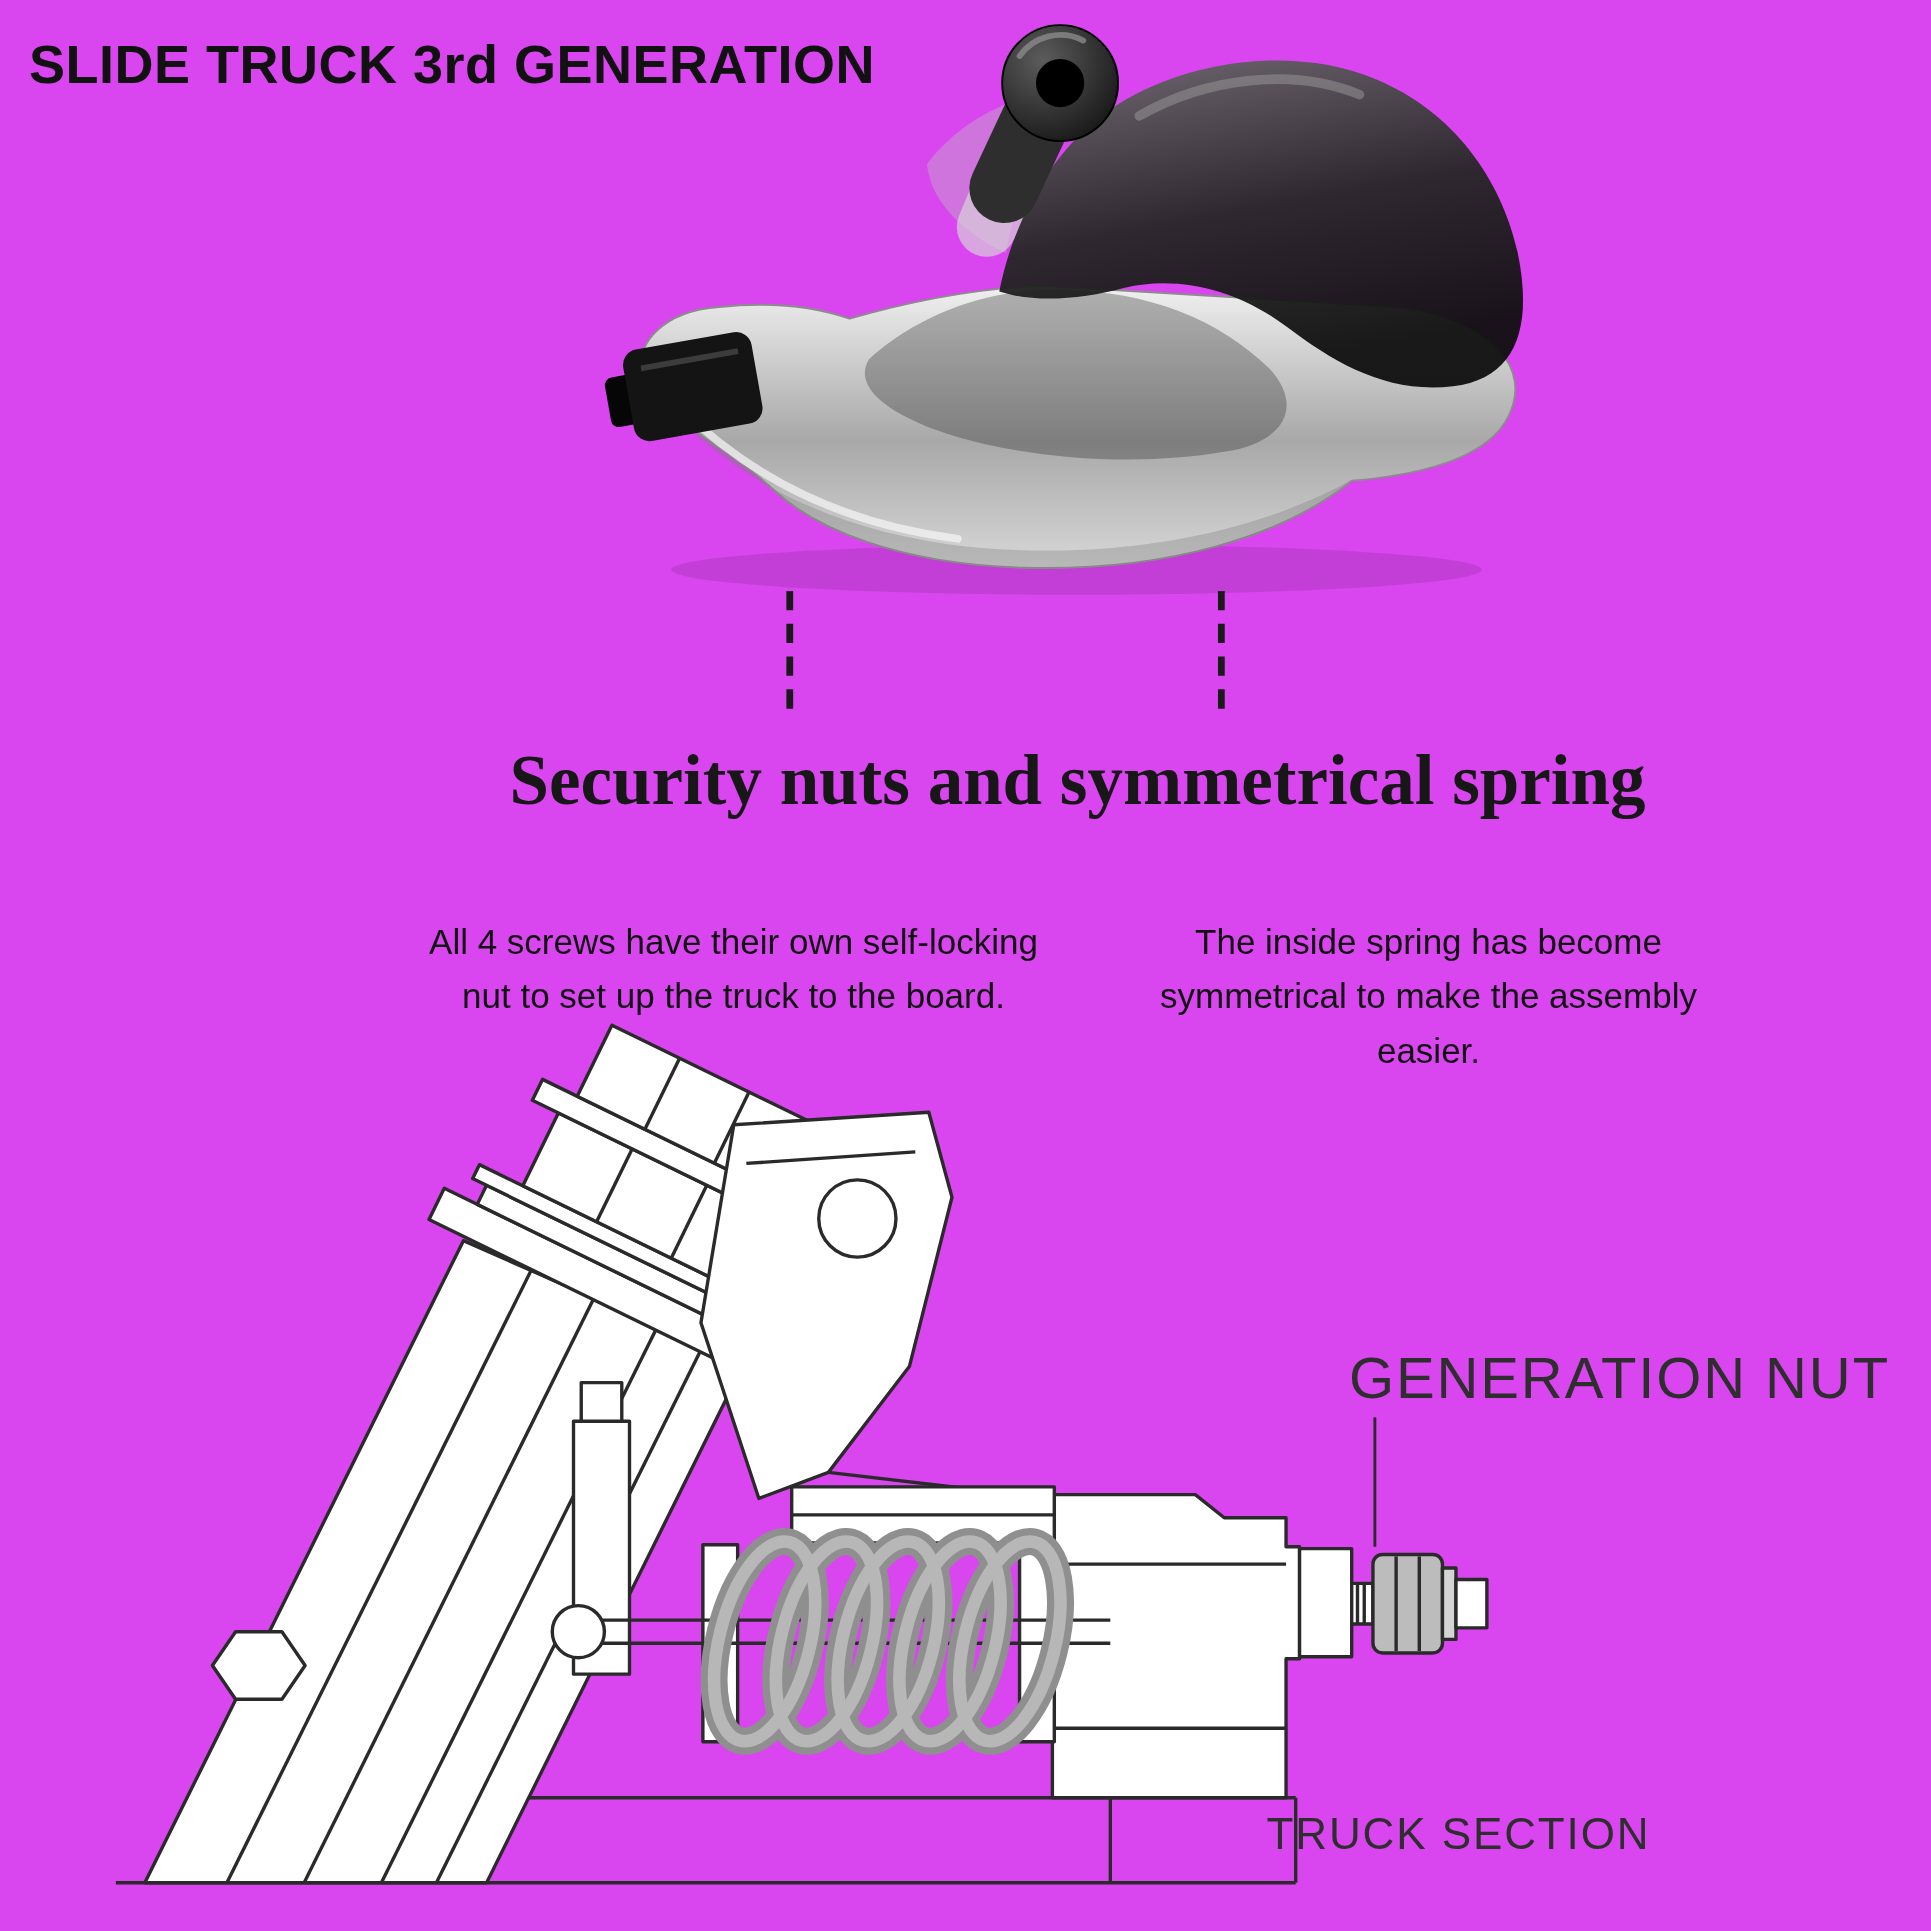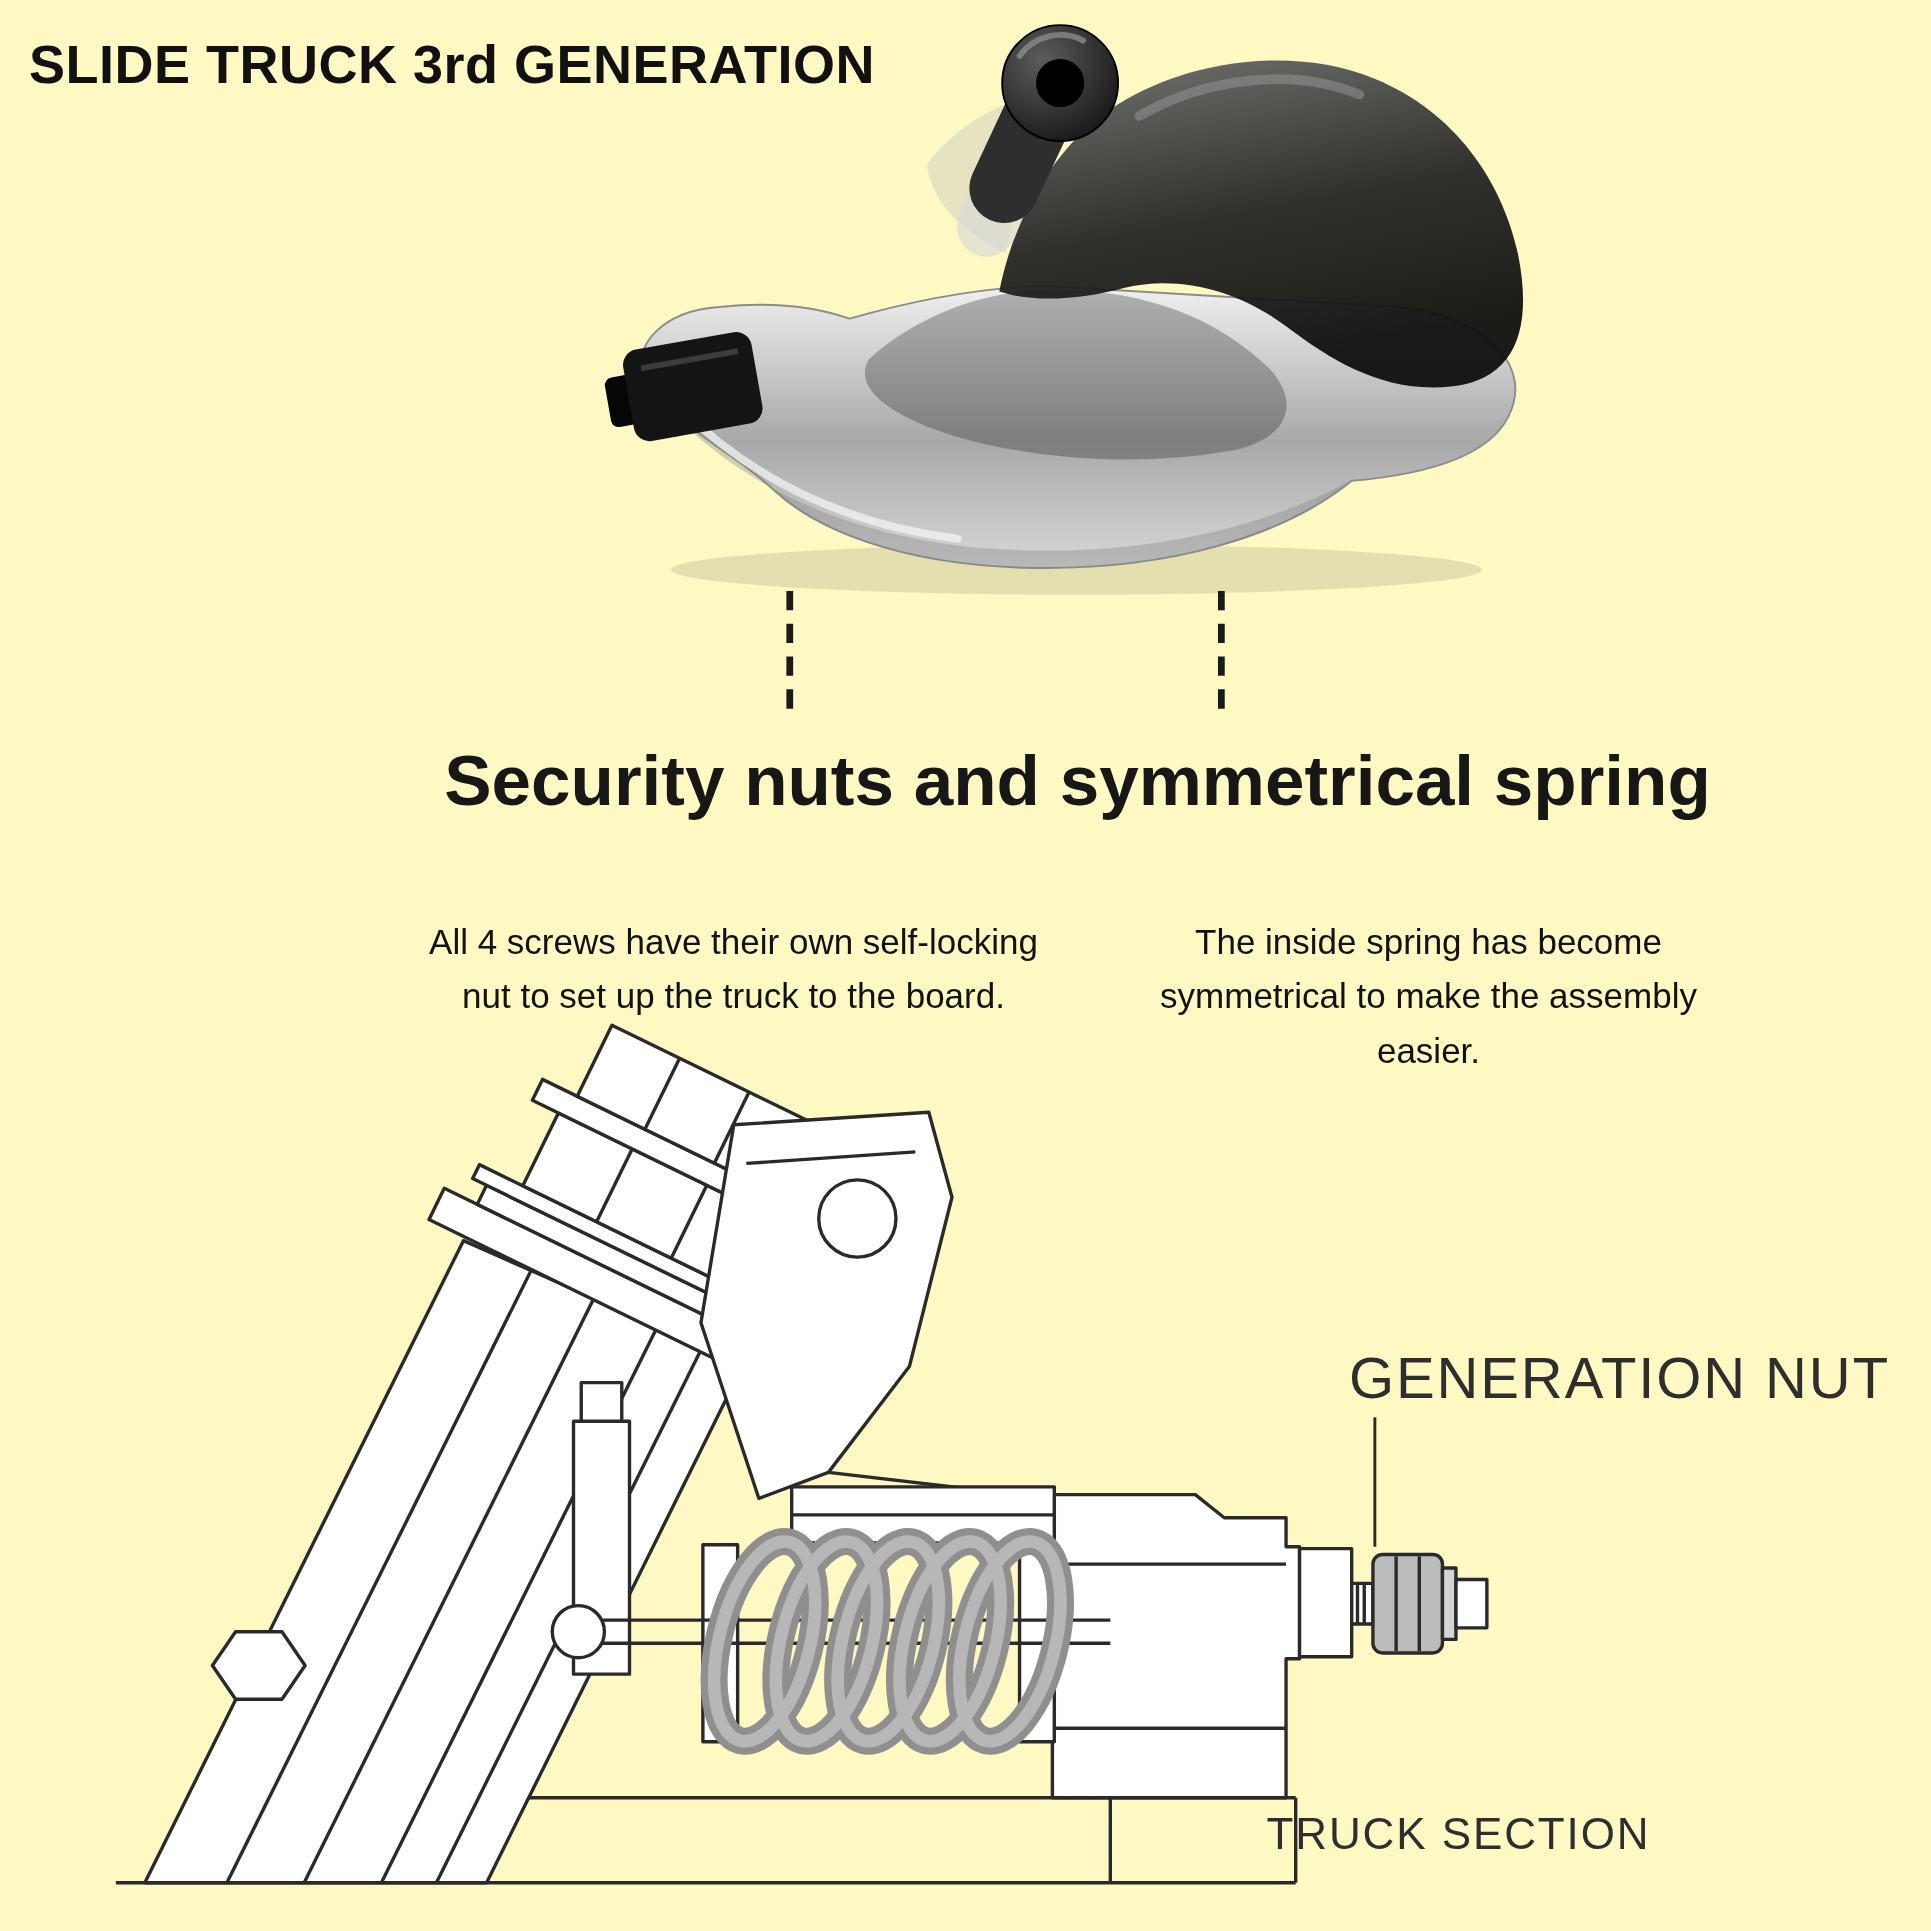--- a/index.html
+++ b/index.html
@@ -1,21 +1,21 @@
 <!DOCTYPE html>
 <html><head>
 <meta charset="utf-8">
 <style>
   *{margin:0;padding:0;box-sizing:border-box}
   html,body{width:1931px;height:1931px;background:#ffffff;font-family:"Liberation Sans",sans-serif}
-  .page{position:relative;width:1931px;height:1931px;overflow:hidden;background:#fef9c3}
+  .page{position:relative;width:1931px;height:1931px;overflow:hidden;background:#d946ef}
   .artwork{position:absolute;left:0;top:0;width:1931px;height:1931px}
   .title{position:absolute;left:29px;top:33px;font-size:54px;font-weight:700;color:#111;letter-spacing:0.5px;white-space:nowrap}
   .caption{position:absolute;left:224px;right:0;top:740px;text-align:center;
-           font-family:Liberation Sans, sans-serif;font-weight:700;font-size:71px;color:#171717}
+           font-family:Liberation Serif, serif;font-weight:700;font-size:71px;color:#171717}
   .note{position:absolute;font-size:35px;font-weight:400;line-height:1.55;text-align:center;color:#121212}
   .note-left{left:415px;width:637px;top:915px}
   .note-right{left:1139px;width:579px;top:915px}
   .diagram-label{position:absolute;color:#2e2e2e;letter-spacing:1.9px;font-weight:400;white-space:nowrap}
   .adjusting{left:1342px;width:548px;top:1344px;text-align:right;font-size:58px}
   .truck-section{left:1159px;width:599px;top:1809px;text-align:center;font-size:44px}
 </style>
 </head>
 <body>
 

